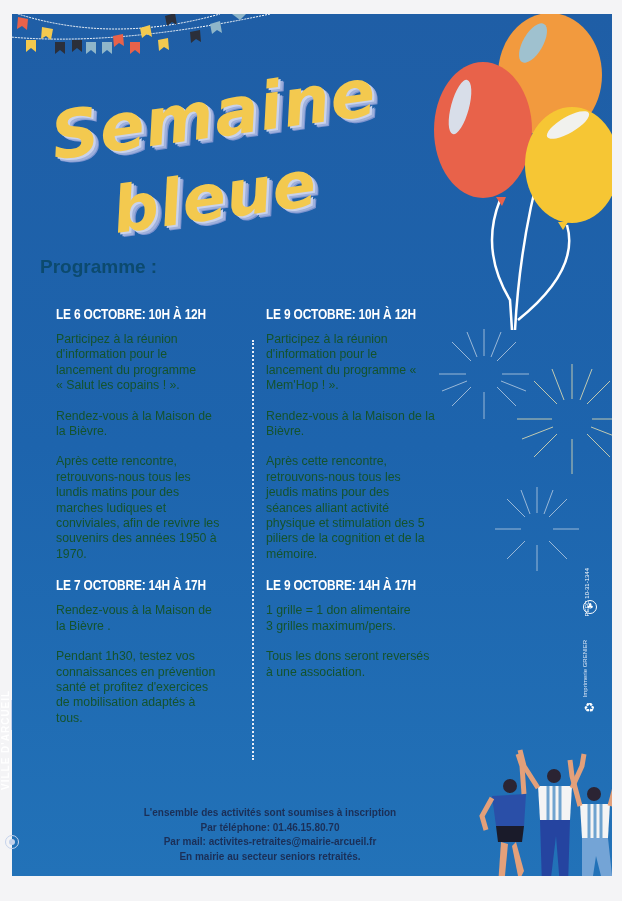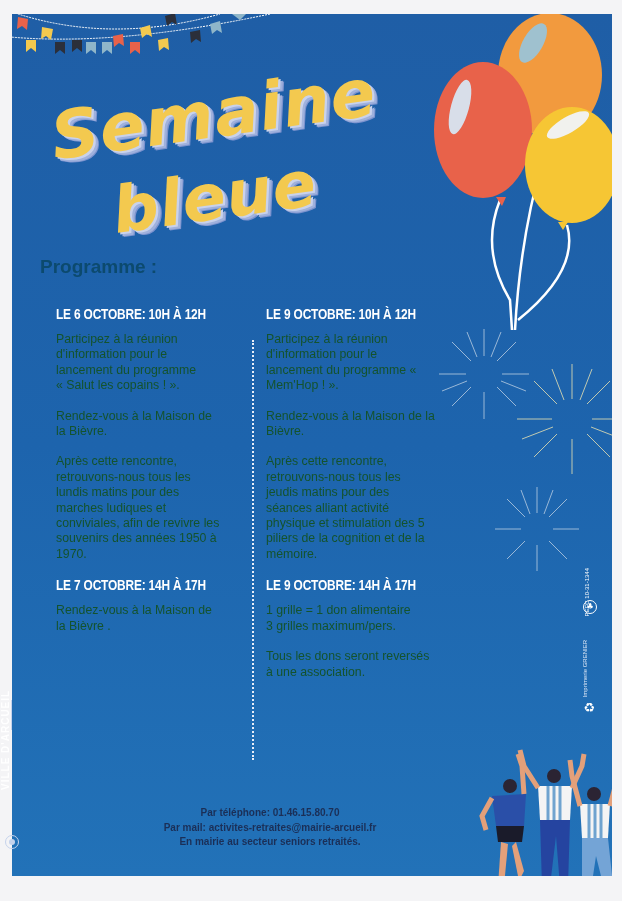--- a/index.html
+++ b/index.html
@@ -219,20 +219,25 @@
 lundis matins pour des
 marches ludiques et
 conviviales, afin de revivre les
 souvenirs des années 1950 à
 1970.</p>
   </div>
   <div>
     <div class="event-title">Le 7 octobre: 14h à 17h</div>
     <p class="para">Rendez-vous à la Maison de
 la Bièvre .</p>
+    <p class="para">Pendant 1h30, testez vos
+connaissances en prévention
+santé et profitez d'exercices
+de mobilisation adaptés à
+tous.</p>
   </div>
 </div>
 
 <div class="divider"></div>
 
 <div class="col col-right">
   <div>
     <div class="event-title">Le 9 octobre: 10h à 12h</div>
     <p class="para">Participez à la réunion
 d'information pour le
@@ -251,20 +256,21 @@
   <div>
     <div class="event-title">Le 9 octobre: 14h à 17h</div>
     <p class="para">1 grille = 1 don alimentaire
 3 grilles maximum/pers.</p>
     <p class="para">Tous les dons seront reversés
 à une association.</p>
   </div>
 </div>
 
 <div class="footer">
+  <div>L'ensemble des activités sont soumises à inscription</div>
   <div>Par téléphone: 01.46.15.80.70</div>
   <div>Par mail: activites-retraites@mairie-arcueil.fr</div>
   <div>En mairie au secteur seniors retraités.</div>
 </div>
 
 <div class="ville-line"></div>
 <div class="ville">VILLE D'ARCUEIL</div>
 <div class="seal"></div>
 
 <div class="pefc-logo">♣</div>

